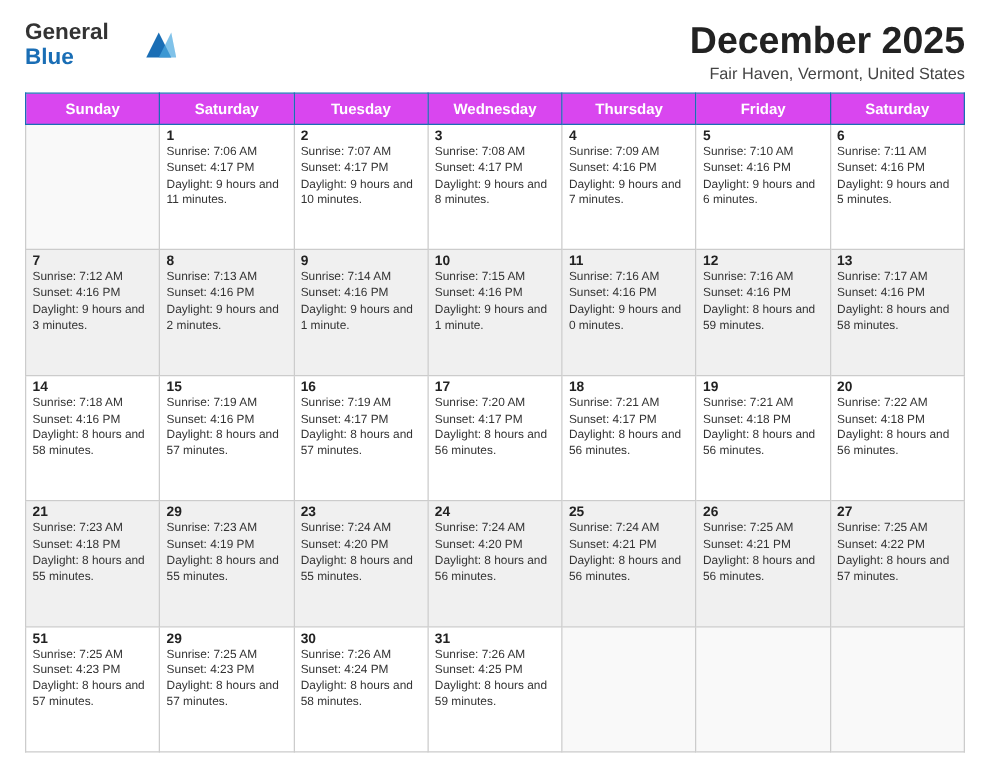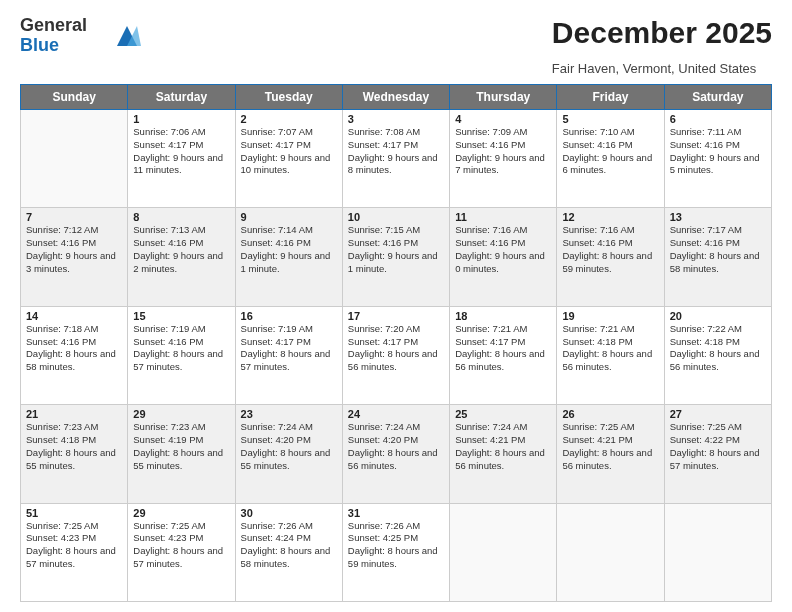--- a/index.html
+++ b/index.html
@@ -33,41 +33,41 @@
       line-height: 1.1;
     }
     .logo-general { color: #333; }
     .logo-blue { color: #1a6eb5; margin-top: 17px; }
     .logo-icon {
       width: 28px;
       height: 28px;
       margin-left: 2px;
     }
     .title-block {
-      text-align: left;
+      text-align: right;
     }
     .month-title {
       font-size: 30px;
       font-weight: bold;
       color: #222;
       line-height: 1.1;
     }
     .location {
       font-size: 13px;
       color: #444;
-      margin-top: 12px;
+      margin-top: 2px;
     }
     .calendar {
       width: 100%;
       border-collapse: collapse;
       flex: 1;
       font-size: 10.5px;
     }
     .calendar th {
-      background-color: #737373;
+      background-color: #d946ef;
       color: #fff;
       text-align: center;
       padding: 5px 4px;
       font-size: 12px;
       font-weight: bold;
       border: 1px solid #1a6eb5;
     }
     .calendar td {
       border: 1px solid #ccc;
       vertical-align: top;

